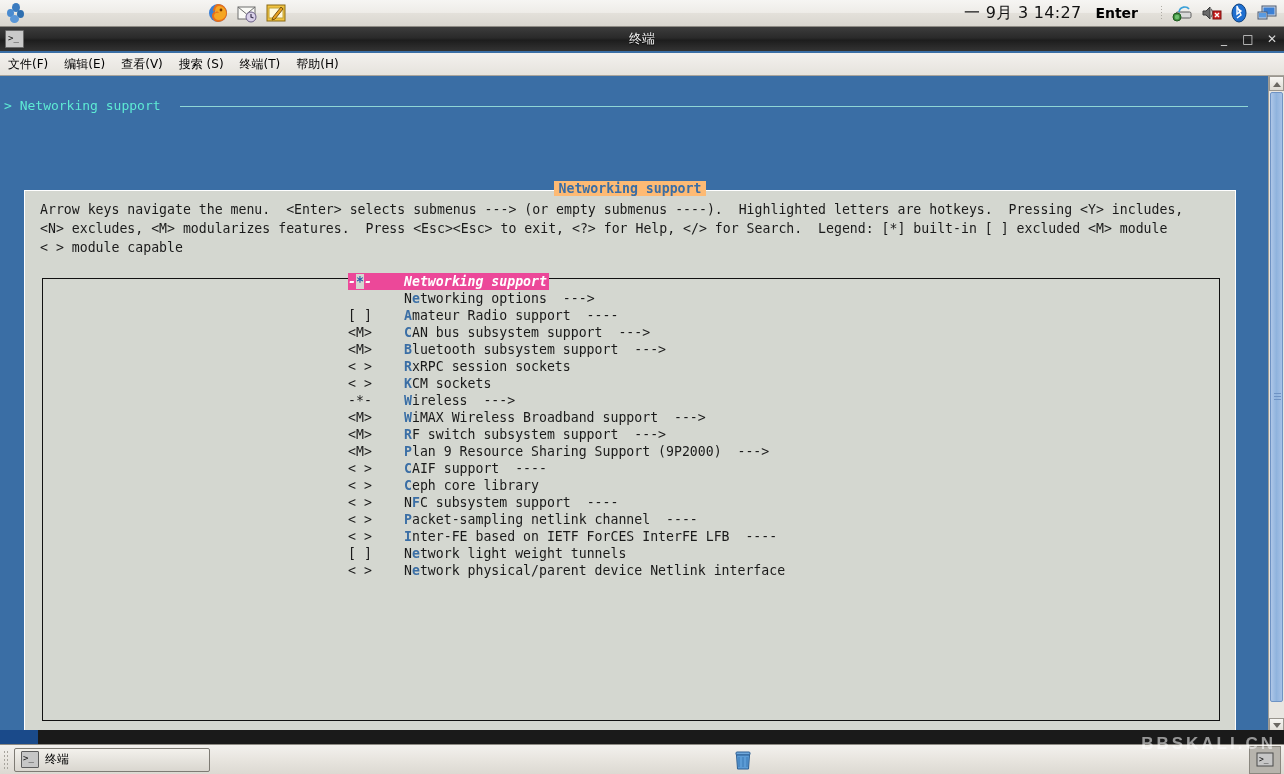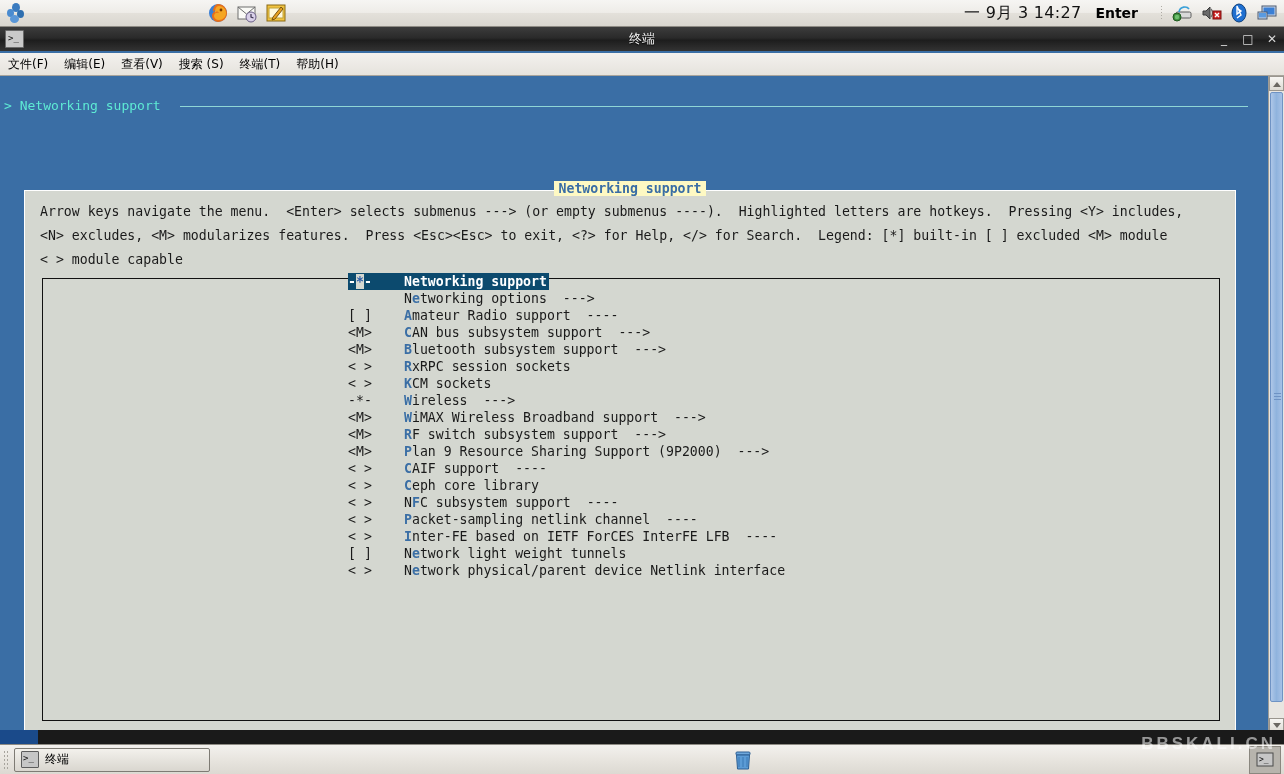--- a/index.html
+++ b/index.html
@@ -77,36 +77,36 @@
     background:#d4d7d0;color:#1a1a1a;
   }
   #dialog-border{
     position:absolute;left:0;top:0;width:100%;height:100%;
     border:1px solid #ffffff;box-sizing:border-box;pointer-events:none;
   }
   #dialog-title{
     position:absolute;top:-9px;left:0;right:0;text-align:center;
   }
   #dialog-title span{
-    background:#fef9c3;color:#3a6ea5;padding:0 5px;font-size:13.2px;font-weight:bold;
+    background:#fdba74;color:#3a6ea5;padding:0 5px;font-size:13.2px;font-weight:bold;
   }
   #helptext{
     position:absolute;left:16px;top:10px;right:14px;
-    color:#1a1a1a;font-size:13.2px;line-height:24px;white-space:pre-wrap;
+    color:#1a1a1a;font-size:13.2px;line-height:19px;white-space:pre-wrap;
   }
   
   #listbox{
     position:absolute;left:18px;top:88px;width:1178px;height:443px;
     border:1px solid #111;box-sizing:border-box;
   }
   #list-inner{position:absolute;left:305px;top:-6px;}
   .row{height:17px;line-height:17px;white-space:pre;font-size:13.2px;color:#1a1a1a;}
   .row .tag{display:inline-block;width:56px;}
   .hk{color:#3a6ea5;font-weight:bold;}
-  .row.sel{background:#0c4a6e;color:#ffffff;font-weight:bold;display:inline-block;padding-right:2px;}
+  .row.sel{background:#ec4899;color:#ffffff;font-weight:bold;display:inline-block;padding-right:2px;font-style:italic;}
   .row.sel .hk{color:#ffffff;}
   .curs{background:#d4d7d0;color:#2a5ca8;}
 
   
   #term-scroll{
     position:absolute;right:0;top:0;width:16px;height:657px;
     background:#e8e6e1;border-left:1px solid #a09d96;box-sizing:border-box;
   }
   .sb-btn{position:absolute;left:0;width:15px;height:15px;
     background:linear-gradient(to bottom,#f7f6f3,#dedbd4);border:1px solid #9a968f;box-sizing:border-box;

